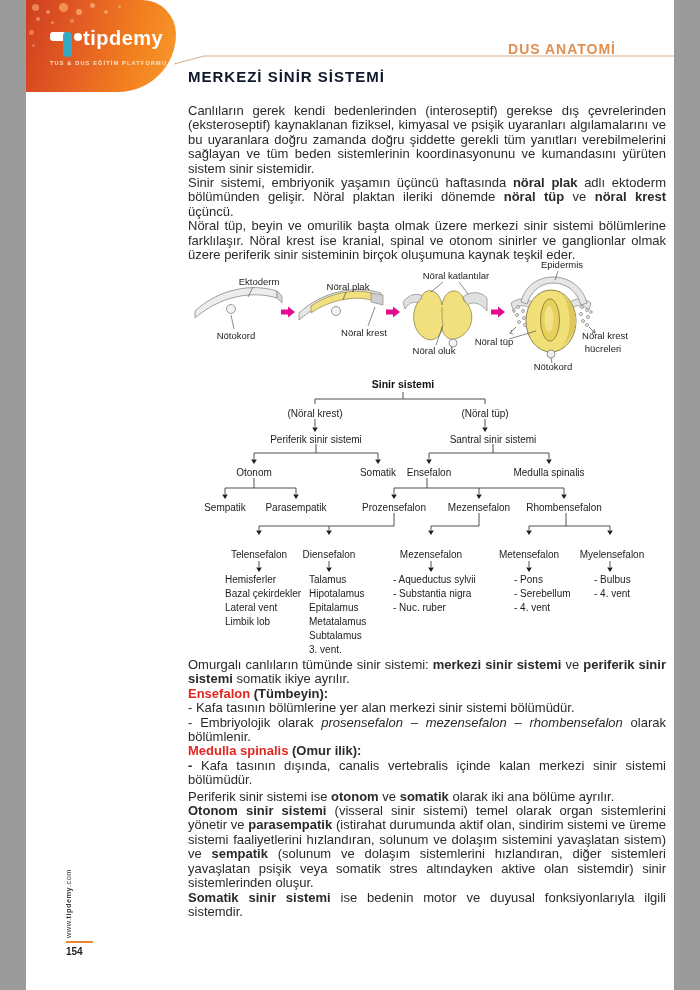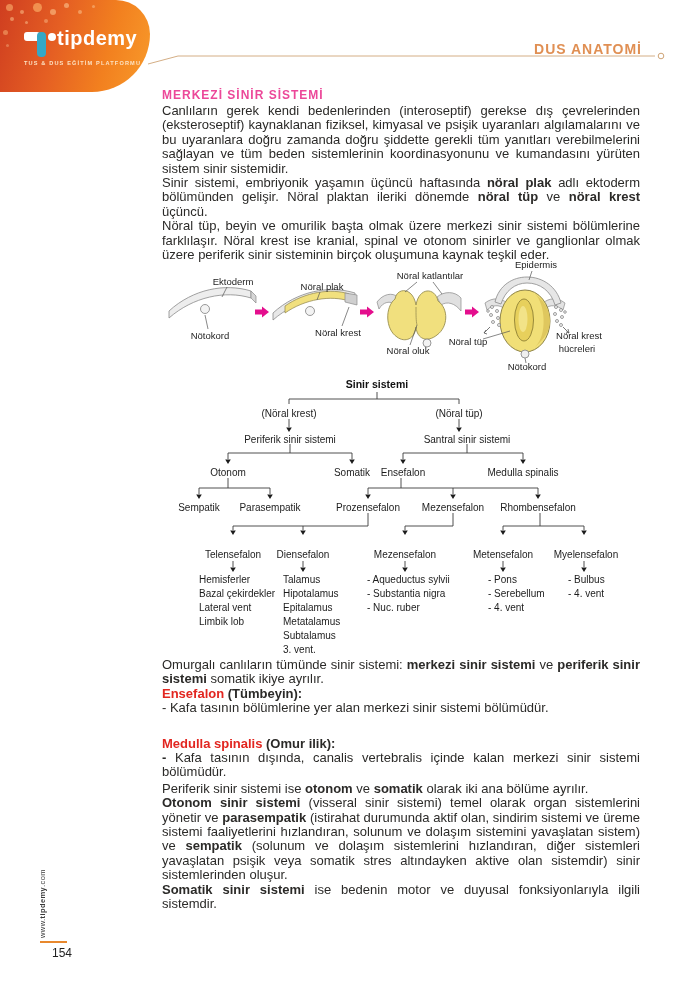--- a/index.html
+++ b/index.html
@@ -1,57 +1,57 @@
 <!DOCTYPE html>
 <html><head>
 <meta charset="utf-8">
 <style>
   html,body{margin:0;padding:0;background:#9b9b9b;}
   .page{
-    position:relative;width:700px;height:990px;background:#ffffff;
+    position:relative;width:648px;height:990px;background:#ffffff;
     font-family:"Liberation Sans","DejaVu Sans",sans-serif;color:#2b2a28;
     overflow:hidden;margin:0 auto;
   }
   
   .logo-block{
     position:absolute;left:0;top:0;width:150px;height:92px;
     background:linear-gradient(105deg,#cf3e20 0%,#e55f23 38%,#f2801f 70%,#f89b2b 100%);
     border-radius:0 34px 58px 0;overflow:hidden;
   }
   .logo-dot{position:absolute;border-radius:50%;}
   .logo-mark-bar-h{position:absolute;left:24px;top:32px;width:16px;height:9px;background:#fff;border-radius:3px;}
   .logo-mark-bar-v{position:absolute;left:37px;top:32px;width:9px;height:25px;background:#35a8c6;border-radius:4px;}
   .logo-mark-dot{position:absolute;left:48px;top:33px;width:8px;height:8px;background:#fff;border-radius:50%;}
   .brand-name{position:absolute;left:57px;top:27px;font-size:20px;font-weight:700;color:#ffffff;letter-spacing:.5px;}
   .brand-tagline{position:absolute;left:24px;top:60px;font-size:5.6px;font-weight:700;color:#fce3c4;letter-spacing:1.15px;white-space:nowrap;}
   .doc-label{position:absolute;right:58px;top:41px;font-size:14px;font-weight:700;color:#e08f53;letter-spacing:1px;}
   .header-rule{position:absolute;left:145px;top:48px;}
   
-  .page-title{position:absolute;left:162px;top:88px;font-size:12px;font-weight:700;color:#ec4899;letter-spacing:1px;}
+  .page-title{position:absolute;left:162px;top:68px;font-size:15px;font-weight:700;color:#0f172a;letter-spacing:1px;}
   .textblock{position:absolute;left:162px;width:478px;font-size:13px;line-height:14.4px;color:#2b2a28;}
   .textblock p{margin:0;text-align:justify;}
-  .textblock p.gap-lg{margin-top:21px;}
+  .textblock p.gap-lg{}
   .textblock p.gap-sm{margin-top:2px;}
   .rich .b{font-weight:700;}
   .rich .i{font-style:italic;}
   .rich .red{color:#e22620;font-weight:700;}
   
   .embryo-svg{position:absolute;left:165px;top:255px;}
   .tree-svg{position:absolute;left:160px;top:373px;}
   .fig-label{font-size:9.5px;fill:#1c1c1c;}
   .tree-label{font-size:10px;fill:#1c1c1c;}
   .tree-root{font-size:10.5px;font-weight:700;fill:#111;}
   .tree-item{font-size:10px;fill:#1c1c1c;}
   
   .side-website{
     position:absolute;left:38px;top:938px;transform:rotate(-90deg);transform-origin:left top;
     font-size:7.5px;color:#3a3a3a;letter-spacing:.4px;white-space:nowrap;
   }
   .side-rule{position:absolute;left:40px;top:941px;width:27px;height:2px;background:#e8882d;}
-  .page-number{position:absolute;left:52px;top:946px;font-size:12px;font-weight:400;color:#1f1f1f;}
+  .page-number{position:absolute;left:40px;top:946px;font-size:10px;font-weight:700;color:#1f1f1f;}
 </style>
 </head>
 <body>
 
 <div class="page">
 
   <div class="logo-block">
     <div>
       <div class="logo-dot" style="left:6px;top:4px;width:7px;height:7px;background:rgba(255,190,120,.55);"></div>
       <div class="logo-dot" style="left:20px;top:10px;width:4px;height:4px;background:rgba(255,205,150,.5);"></div>
@@ -242,20 +242,21 @@
     <g>
       <text class="tree-item" x="408" y="210">- Bulbus</text>
       <text class="tree-item" x="408" y="224">- 4. vent</text>
     </g>
   </svg>
 
   <div class="textblock" style="top:658px;">
     <p class="rich"><span>Omurgalı canlıların tümünde sinir sistemi: </span><span class="b">merkezi sinir sistemi</span><span> ve </span><span class="b">periferik sinir sistemi</span><span> somatik ikiye ayrılır.</span></p>
     <p class="rich"><span class="red">Ensefalon</span><span class="b"> (Tümbeyin):</span></p>
     <p class="rich"><span>- Kafa tasının bölümlerine yer alan merkezi sinir sistemi bölümüdür.</span></p>
+    <p class="rich"><span>- Embriyolojik olarak </span><span class="i">prosensefalon</span><span> – </span><span class="i">mezensefalon</span><span> – </span><span class="i">rhombensefalon</span><span> olarak bölümlenir.</span></p>
     <p class="rich gap-lg"><span class="red">Medulla spinalis</span><span class="b"> (Omur ilik):</span></p>
     <p class="rich"><span class="b">- </span><span>Kafa tasının dışında, canalis vertebralis içinde kalan merkezi sinir sistemi bölümüdür.</span></p>
     <p class="rich gap-sm"><span>Periferik sinir sistemi ise </span><span class="b">otonom</span><span> ve </span><span class="b">somatik</span><span> olarak iki ana bölüme ayrılır.</span></p>
     <p class="rich"><span class="b">Otonom sinir sistemi</span><span> (visseral sinir sistemi) temel olarak organ sistemlerini yönetir ve </span><span class="b">parasempatik</span><span> (istirahat durumunda aktif olan, sindirim sistemi ve üreme sistemi faaliyetlerini hızlandıran, solunum ve dolaşım sistemini yavaşlatan sistem) ve </span><span class="b">sempatik</span><span> (solunum ve dolaşım sistemlerini hızlandıran, diğer sistemleri yavaşlatan psişik veya somatik stres altındayken aktive olan sistemdir) sinir sistemlerinden oluşur.</span></p>
     <p class="rich"><span class="b">Somatik sinir sistemi</span><span> ise bedenin motor ve duyusal fonksiyonlarıyla ilgili sistemdir.</span></p>
   </div>
 
   <div class="side-website rich"><span>www.</span><span class="b">tipdemy</span><span>.com</span></div>
   <div class="side-rule"></div>
   <div class="page-number">154</div>

